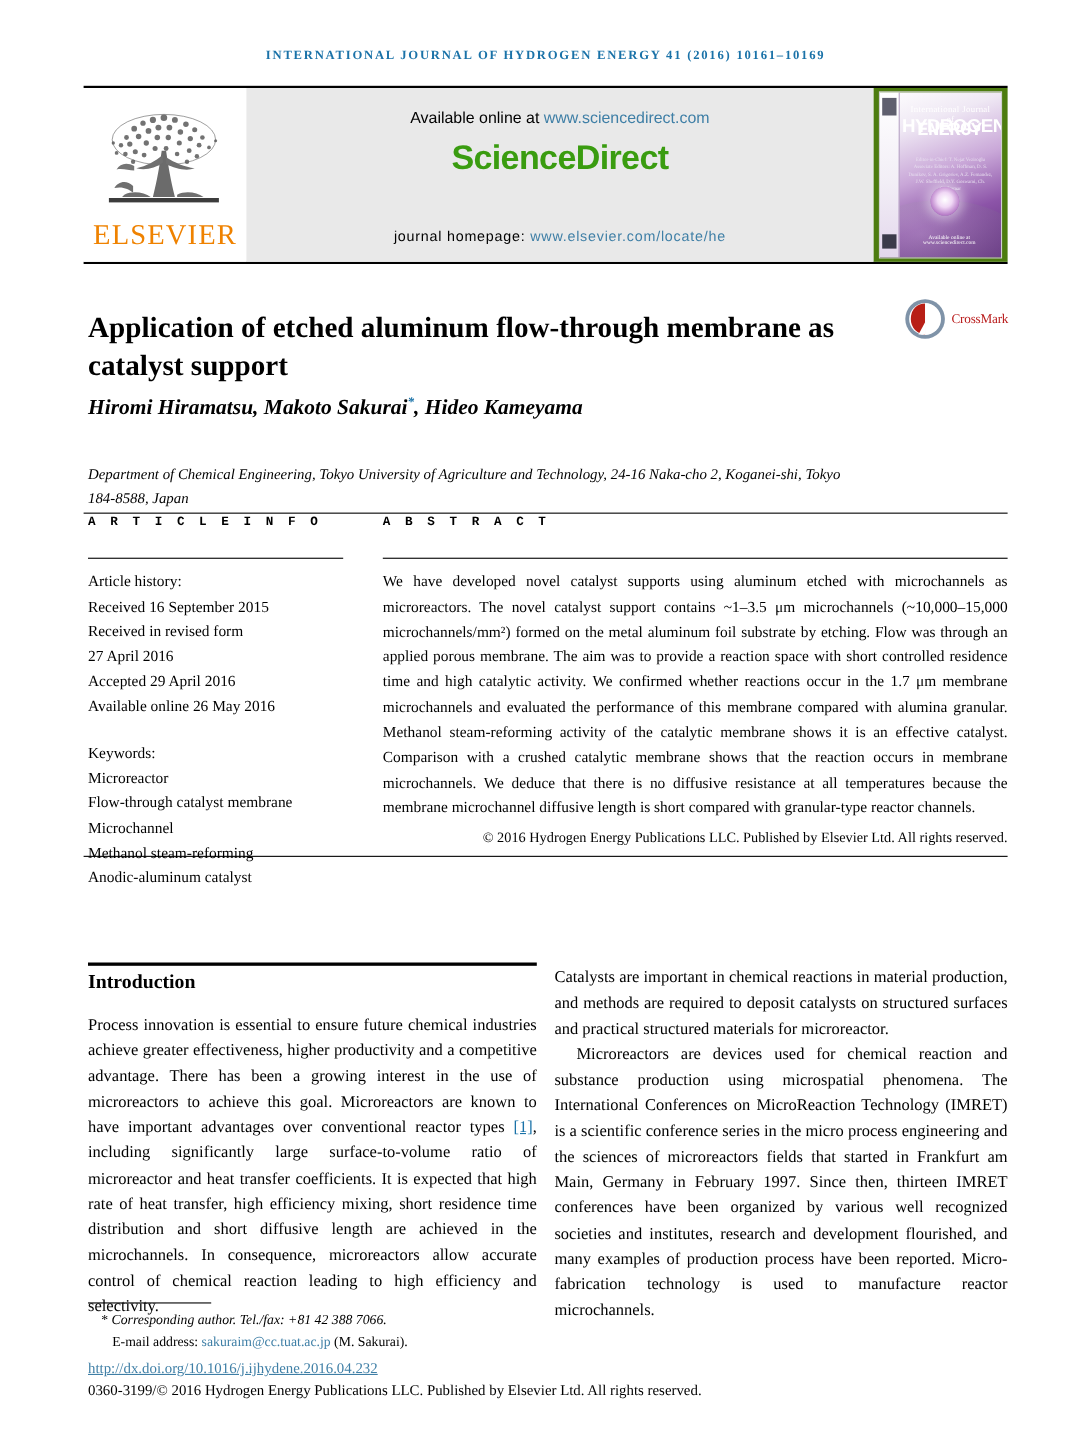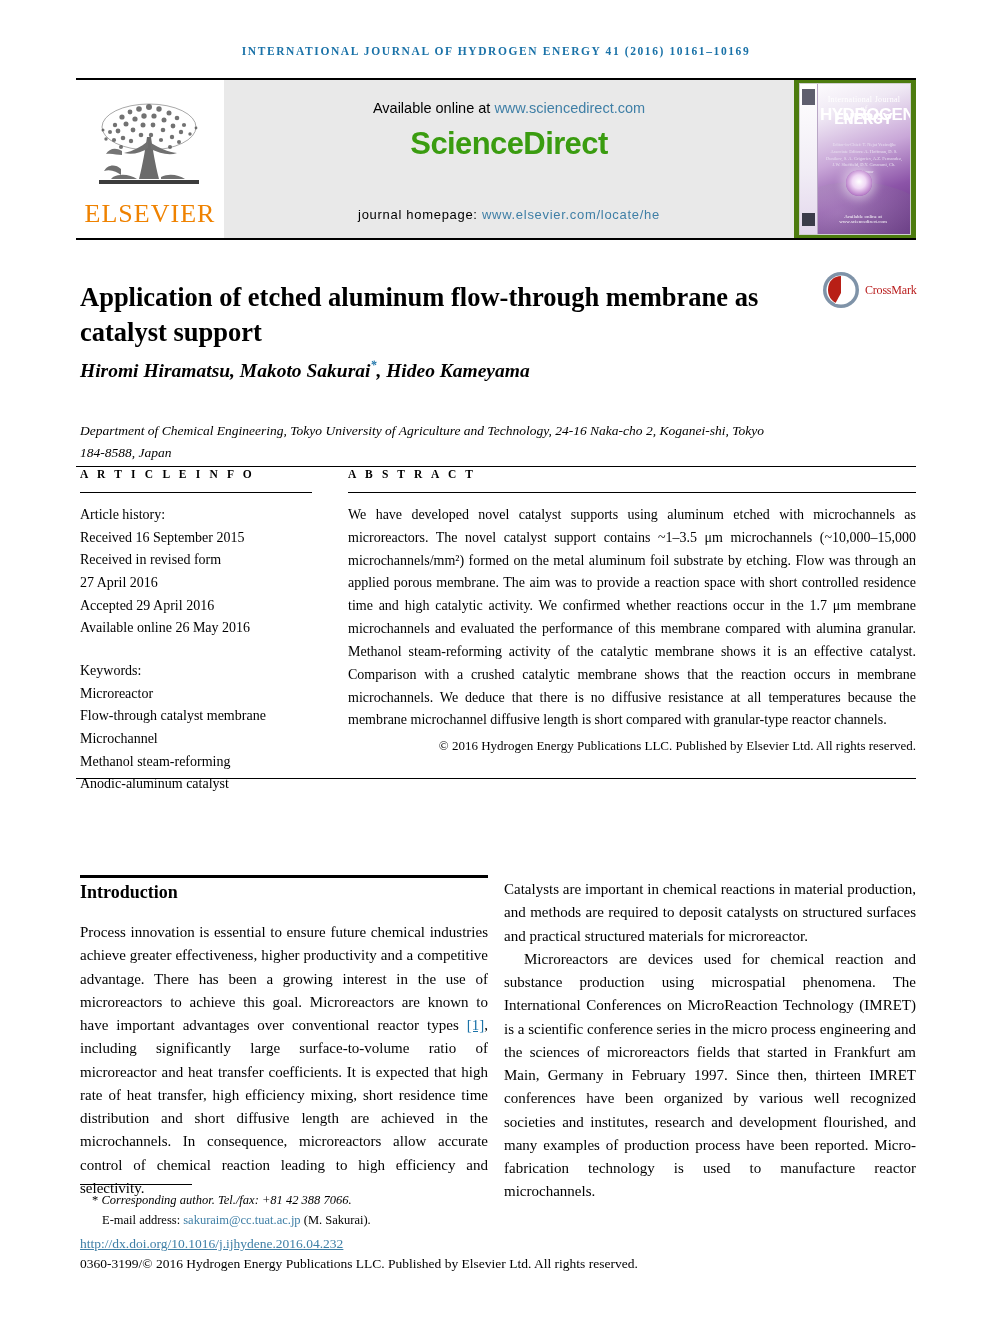--- a/index.html
+++ b/index.html
@@ -255,26 +255,26 @@
     left: 80px;
     width: 232px;
   }
   .col-abs {
     position: absolute;
     top: 468px;
     left: 348px;
     width: 568px;
   }
   .sechead {
-    font-family: Liberation Serif, serif;
+    font-family: Liberation Mono, monospace;
     font-weight: bold;
     font-size: 11.5px;
     letter-spacing: 3.2px;
     color: #000;
-    margin-bottom: 12px;
+    margin-bottom: 26px;
   }
   .hr-thin { border-top: 1px solid #000; margin: 0 0 11px 0; }
   .info-line {
     font-family: "Liberation Serif", serif;
     font-size: 14px;
     line-height: 1.62;
     color: #000;
   }
   .info-block { margin-bottom: 0; }
   .keywords-block { margin-top: 20px; }

